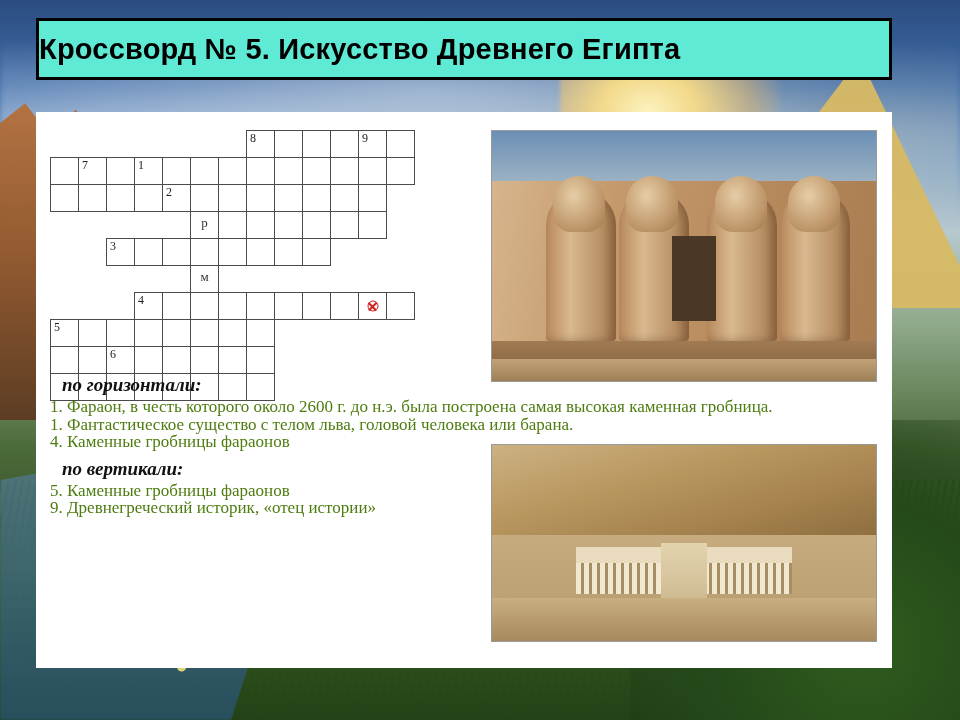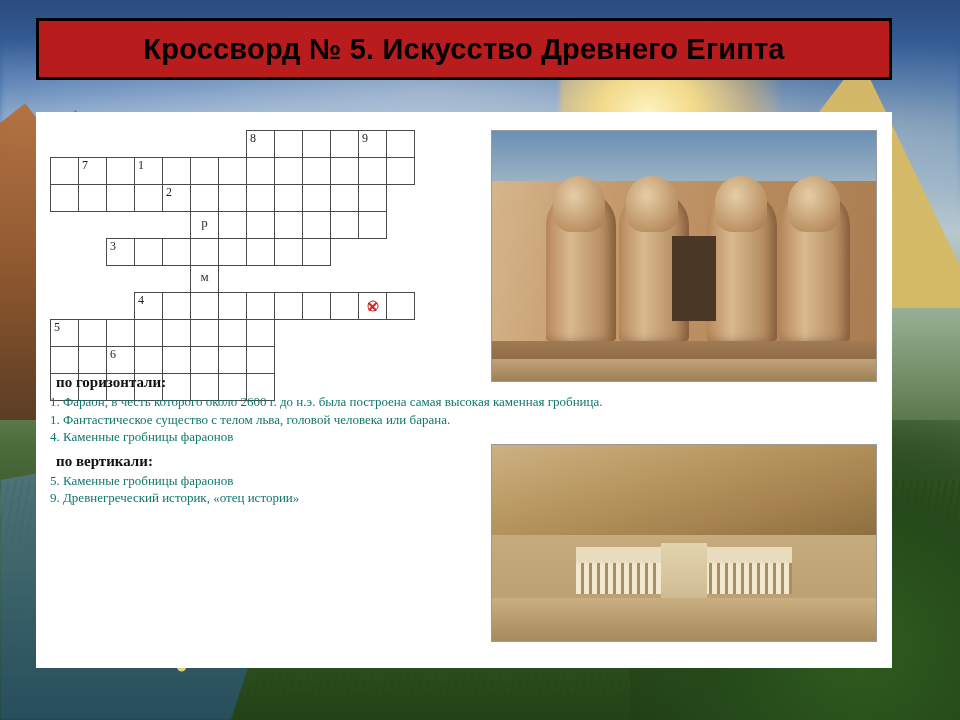--- a/index.html
+++ b/index.html
@@ -107,25 +107,25 @@
     opacity: 0.9;
   }
 
   
   .title-banner {
     position: absolute;
     left: 36px;
     top: 18px;
     width: 856px;
     height: 62px;
-    background: #b91c1c;
+    background: #5eead4;
     border: 3px solid #000000;
     display: flex;
     align-items: center;
-    justify-content: center;
+    justify-content: flex-start;
     box-sizing: border-box;
   }
   .title-text {
     font-family: "Liberation Sans", sans-serif;
     font-weight: bold;
     font-size: 29px;
     color: #000000;
     letter-spacing: 0.2px;
     white-space: nowrap;
   }
@@ -211,31 +211,32 @@
 
   
   .clues {
     position: absolute;
     left: 14px;
     top: 262px;
     width: 430px;
   }
   .clues .hdr {
     font-family: "Liberation Serif", serif;
+    font-style: italic;
     font-weight: bold;
-    font-size: 15px;
+    font-size: 19px;
     color: #111;
-    margin: 0 0 2px 6px;
+    margin: 0 0 2px 12px;
   }
   .clues .hdr2 { margin-top: 7px; }
   .clues .line {
     font-family: "Liberation Serif", serif;
-    font-size: 13px;
+    font-size: 17px;
     line-height: 17.6px;
-    color: #0f766e;
+    color: #4d7c0f;
     white-space: nowrap;
   }
 
   
   .photo {
     position: absolute;
     box-sizing: border-box;
     border: 1px solid #9a9a9a;
     overflow: hidden;
   }

